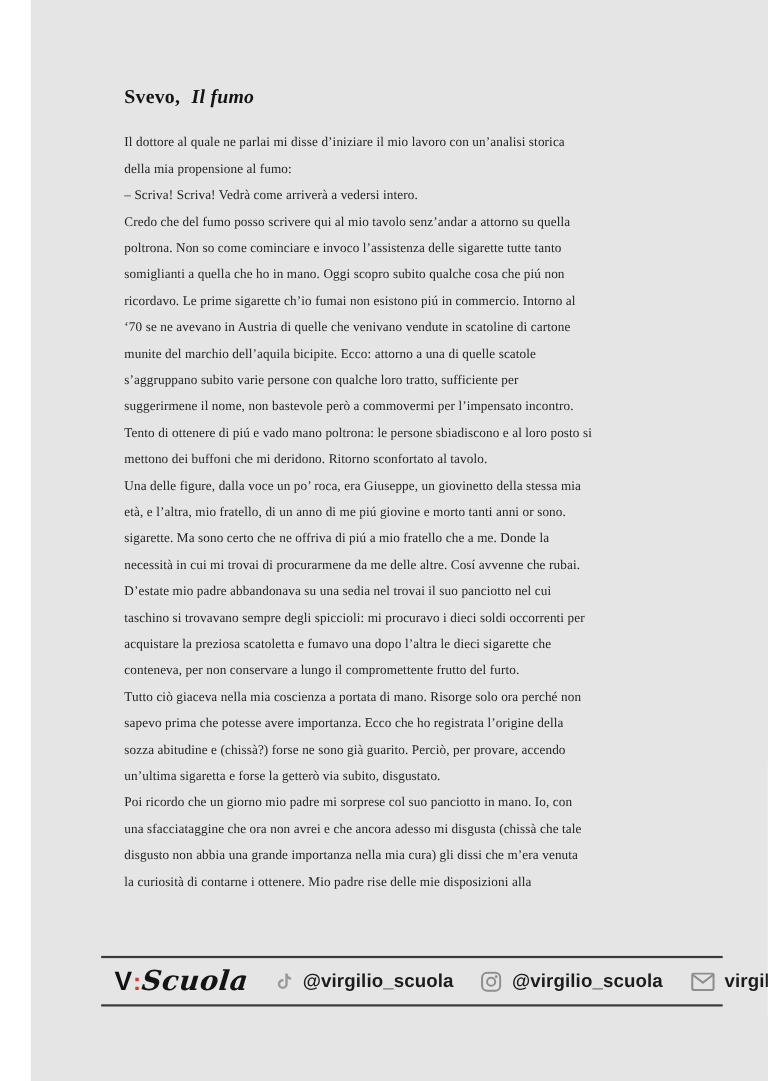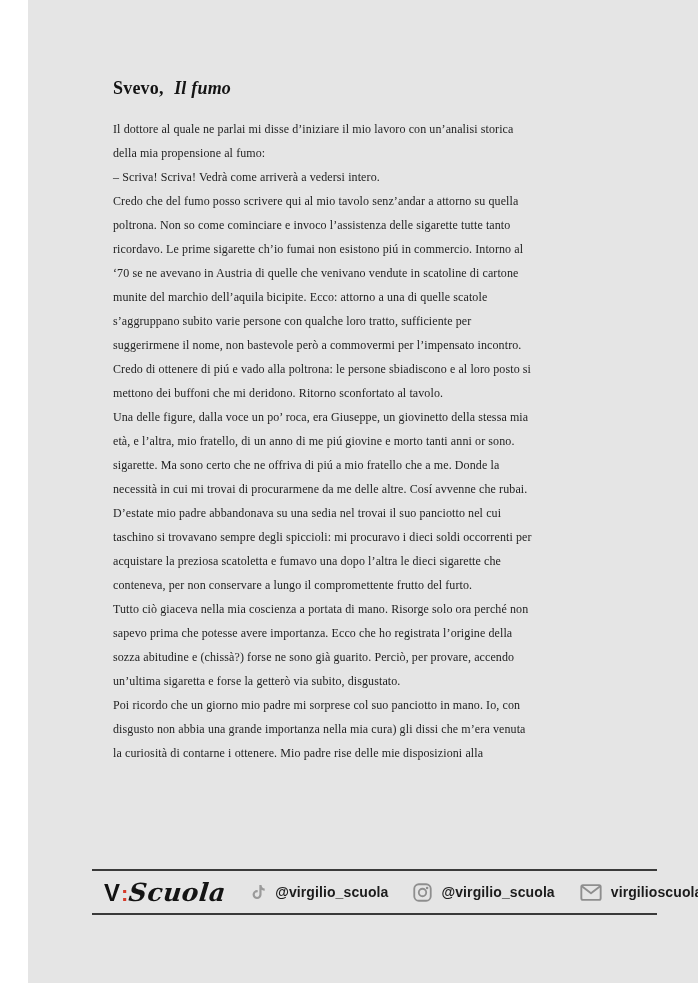--- a/index.html
+++ b/index.html
@@ -83,21 +83,21 @@
     transform: skewX(-6deg);
     letter-spacing: 0.5px;
   }
   .contact-item {
     display: flex;
     align-items: center;
     column-gap: 9px;
     white-space: nowrap;
   }
   .contact-item .handle {
-    font-size: 14px;
+    font-size: 17px;
     font-weight: bold;
     color: #1c1c1c;
     letter-spacing: 0.1px;
   }
   .icon { display: inline-flex; align-items: center; }
 </style>
 </head>
 <body>
 
 <div class="page">
@@ -106,40 +106,42 @@
     <span class="title-author">Svevo,</span>
     <span class="title-work">Il fumo</span>
   </h1>
 
   <div class="body-text">
       <div class="text-line">Il dottore al quale ne parlai mi disse d’iniziare il mio lavoro con un’analisi storica</div>
       <div class="text-line">della mia propensione al fumo:</div>
       <div class="text-line">– Scriva! Scriva! Vedrà come arriverà a vedersi intero.</div>
       <div class="text-line">Credo che del fumo posso scrivere qui al mio tavolo senz’andar a attorno su quella</div>
       <div class="text-line">poltrona. Non so come cominciare e invoco l’assistenza delle sigarette tutte tanto</div>
+      <div class="text-line">somiglianti a quella che ho in mano. Oggi scopro subito qualche cosa che piú non</div>
       <div class="text-line">ricordavo. Le prime sigarette ch’io fumai non esistono piú in commercio. Intorno al</div>
       <div class="text-line">‘70 se ne avevano in Austria di quelle che venivano vendute in scatoline di cartone</div>
       <div class="text-line">munite del marchio dell’aquila bicipite. Ecco: attorno a una di quelle scatole</div>
       <div class="text-line">s’aggruppano subito varie persone con qualche loro tratto, sufficiente per</div>
       <div class="text-line">suggerirmene il nome, non bastevole però a commovermi per l’impensato incontro.</div>
-      <div class="text-line">Credo di ottenere di piú e vado alla poltrona: le persone sbiadiscono e al loro posto si</div>
+      <div class="text-line">Tento di ottenere di piú e vado mano poltrona: le persone sbiadiscono e al loro posto si</div>
       <div class="text-line">mettono dei buffoni che mi deridono. Ritorno sconfortato al tavolo.</div>
       <div class="text-line">Una delle figure, dalla voce un po’ roca, era Giuseppe, un giovinetto della stessa mia</div>
       <div class="text-line">età, e l’altra, mio fratello, di un anno di me piú giovine e morto tanti anni or sono.</div>
       <div class="text-line">sigarette. Ma sono certo che ne offriva di piú a mio fratello che a me. Donde la</div>
       <div class="text-line">necessità in cui mi trovai di procurarmene da me delle altre. Cosí avvenne che rubai.</div>
       <div class="text-line">D’estate mio padre abbandonava su una sedia nel trovai il suo panciotto nel cui</div>
       <div class="text-line">taschino si trovavano sempre degli spiccioli: mi procuravo i dieci soldi occorrenti per</div>
       <div class="text-line">acquistare la preziosa scatoletta e fumavo una dopo l’altra le dieci sigarette che</div>
       <div class="text-line">conteneva, per non conservare a lungo il compromettente frutto del furto.</div>
       <div class="text-line">Tutto ciò giaceva nella mia coscienza a portata di mano. Risorge solo ora perché non</div>
       <div class="text-line">sapevo prima che potesse avere importanza. Ecco che ho registrata l’origine della</div>
       <div class="text-line">sozza abitudine e (chissà?) forse ne sono già guarito. Perciò, per provare, accendo</div>
       <div class="text-line">un’ultima sigaretta e forse la getterò via subito, disgustato.</div>
       <div class="text-line">Poi ricordo che un giorno mio padre mi sorprese col suo panciotto in mano. Io, con</div>
+      <div class="text-line">una sfacciataggine che ora non avrei e che ancora adesso mi disgusta (chissà che tale</div>
       <div class="text-line">disgusto non abbia una grande importanza nella mia cura) gli dissi che m’era venuta</div>
       <div class="text-line">la curiosità di contarne i ottenere. Mio padre rise delle mie disposizioni alla</div>
     </div>
 
   <footer class="footer">
     <div class="footer-rule" style="background: rgb(58, 58, 58);"></div>
     <div class="footer-row">
 
       <div class="logo">
         <span class="logo-v">V</span>

